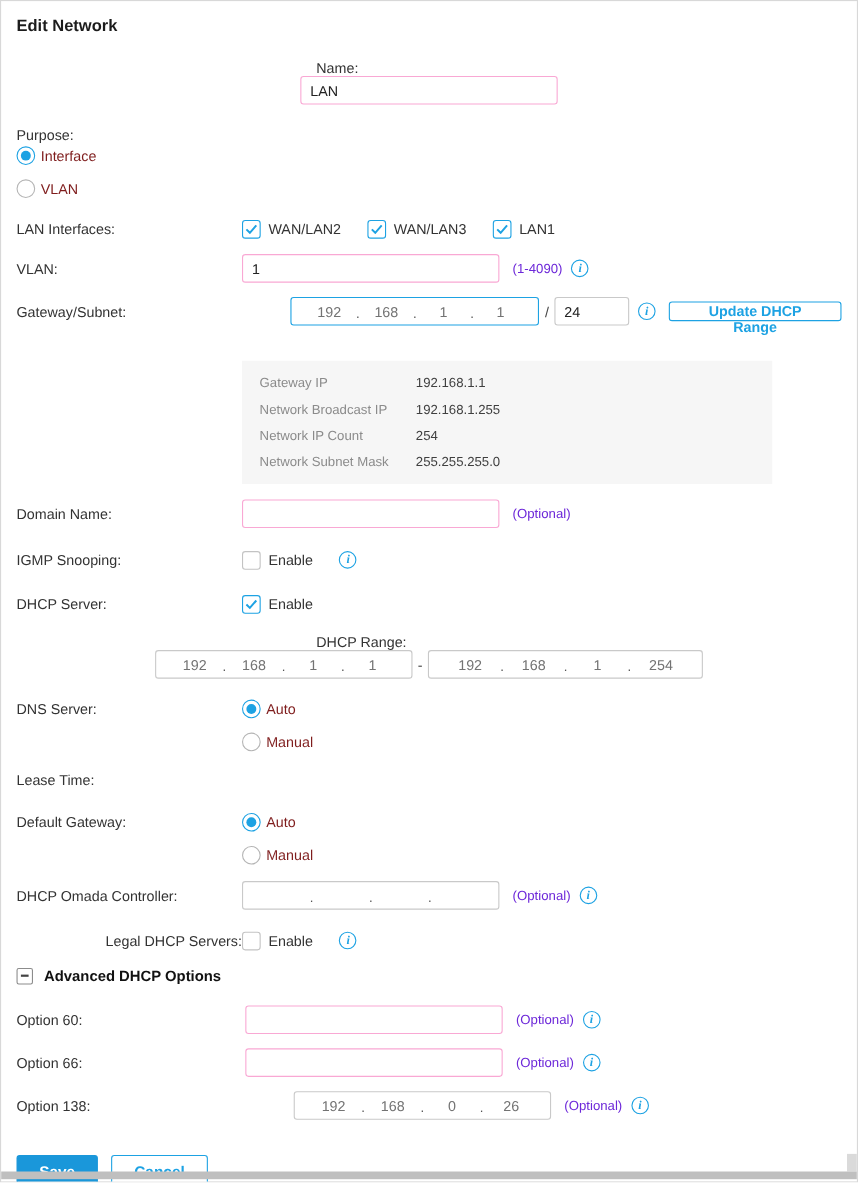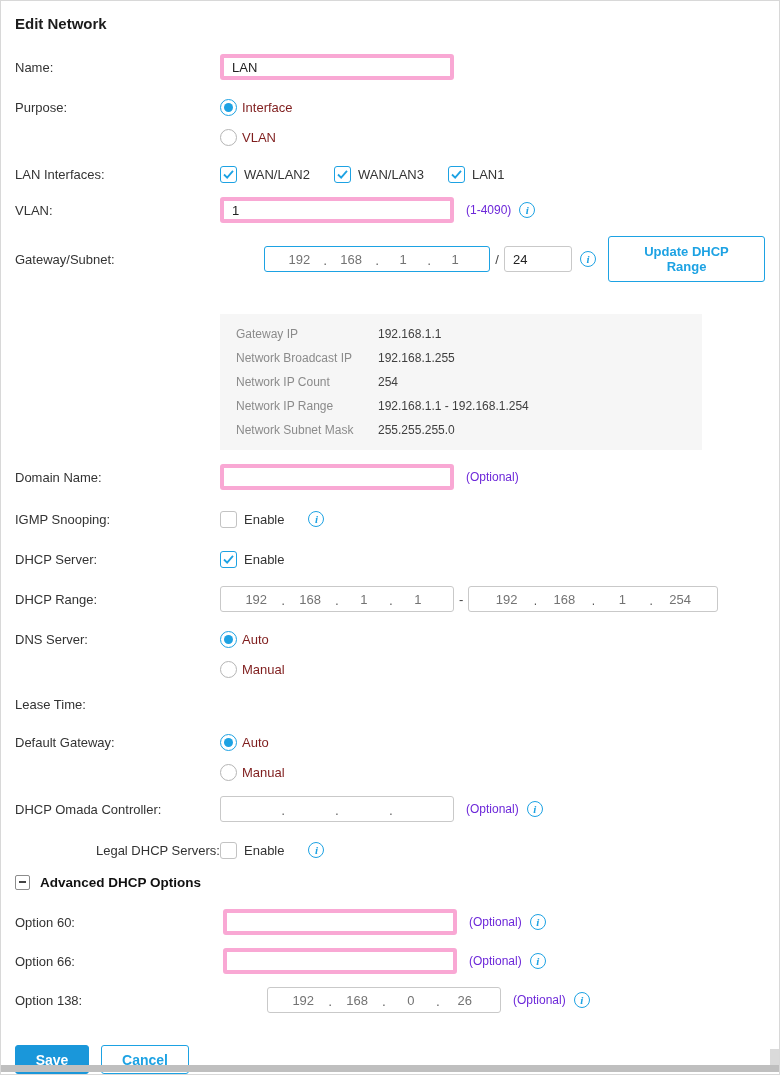--- a/index.html
+++ b/index.html
@@ -13,26 +13,26 @@
     border:1px solid #d8d8d8;padding:8px 14px 0 14px;overflow:hidden;
   }
   .page-title{font-size:15px;font-weight:bold;color:#1c1c1c;margin:6px 0 22px 0;}
   .row{display:flex;align-items:center;min-height:20px;}
   .row .flabel{width:205px;flex:none;font-size:13px;color:#333;}
   .row.top{align-items:flex-start;}
   .row.top .flabel{margin-top:4px;}
   .ctrl{display:flex;align-items:center;}
   
   .mb12{margin-bottom:12px;text-align:right;}.mb13{margin-bottom:13px;}.mb14{margin-bottom:14px;}
-  .mb16{margin-bottom:16px;}.mb17{margin-bottom:17px;}.mb18{margin-bottom:18px;}
+  .mb16{margin-bottom:16px;flex-direction:column;}.mb17{margin-bottom:17px;}.mb18{margin-bottom:18px;}
   .mb19{margin-bottom:19px;}.mb20{margin-bottom:20px;}.mb32{margin-bottom:32px;gap:44px;}
 
   
   .tinput{
-    width:234px;height:26px;border:4px solid #f9a8d4;border-radius:3px;
+    width:234px;height:26px;border:1px solid #f9a8d4;border-radius:3px;
     font-family:"Liberation Sans",sans-serif;font-size:13px;color:#222;
     padding:0 8px;background:#fff;outline:none;
   }
   
   .unit-input{width:234px;height:26px;border:1px solid #c9c9c9;border-radius:3px;
     display:flex;align-items:center;padding:0 8px;background:#fff;}
   .unit-input .val{flex:1;font-size:13px;color:#222;}
   .unit-input .unit{font-size:12px;color:#9a9a9a;}
   
   .ip-input{width:234px;height:26px;border:1px solid #c9c9c9;border-radius:3px;
@@ -61,21 +61,21 @@
   .check-label{font-size:13px;color:#333;margin-left:7px;}
   
   .radio-group{display:flex;flex-direction:column;gap:8px;}
   .radio-line{display:flex;align-items:center;height:22px;}
   .radio{width:17px;height:17px;border:1.5px solid #b5b5b5;border-radius:50%;background:#fff;
     display:inline-flex;align-items:center;justify-content:center;flex:none;cursor:pointer;}
   .radio.selected{border-color:var(--accent);}
   .radio.selected::after{content:"";width:9px;height:9px;border-radius:50%;background:var(--accent);}
   .radio-label{font-size:13px;color:#7f1d1d;margin-left:5px;}
   
-  .btn-outline{height:46px;margin-left:12px;padding:0 16px;background:#fff;
+  .btn-outline{height:18px;margin-left:12px;padding:0 16px;background:#fff;
     border:1px solid var(--accent);border-radius:3px;color:var(--accent);
     font-family:"Liberation Sans",sans-serif;font-size:13px;font-weight:bold;cursor:pointer;}
   .btn-save{width:74px;height:29px;background:var(--save_bg);border:1px solid var(--save_bg);
     border-radius:3px;color:#fff;font-family:"Liberation Sans",sans-serif;font-size:14px;font-weight:bold;cursor:pointer;}
   .btn-cancel{width:88px;height:29px;background:#fff;border:1px solid var(--accent);
     border-radius:3px;color:var(--accent);font-family:"Liberation Sans",sans-serif;font-size:14px;font-weight:bold;cursor:pointer;margin-left:12px;}
   
   .summary-panel{margin:0 0 14px 205px;width:482px;background:#f6f6f6;padding:12px 16px;}
   .sum-row{display:flex;align-items:center;height:16px;margin-bottom:8px;}
   .sum-row:last-child{margin-bottom:0;}
@@ -184,24 +184,20 @@
     </div>
     <div class="sum-row">
       <span class="sum-label">Network Broadcast IP</span>
       <span class="sum-value">192.168.1.255</span>
     </div>
     <div class="sum-row">
       <span class="sum-label">Network IP Count</span>
       <span class="sum-value">254</span>
     </div>
     <div class="sum-row">
-      <span class="sum-label">Network IP Range</span>
-      <span class="sum-value">192.168.1.1 - 192.168.1.254</span>
-    </div>
-    <div class="sum-row">
       <span class="sum-label">Network Subnet Mask</span>
       <span class="sum-value">255.255.255.0</span>
     </div>
   </div>
 
   <div class="row mb19">
     <div class="flabel">Domain Name:</div>
     <div class="ctrl">
       <input class="tinput" value="" style="">
       <span class="hint">(Optional)</span>

